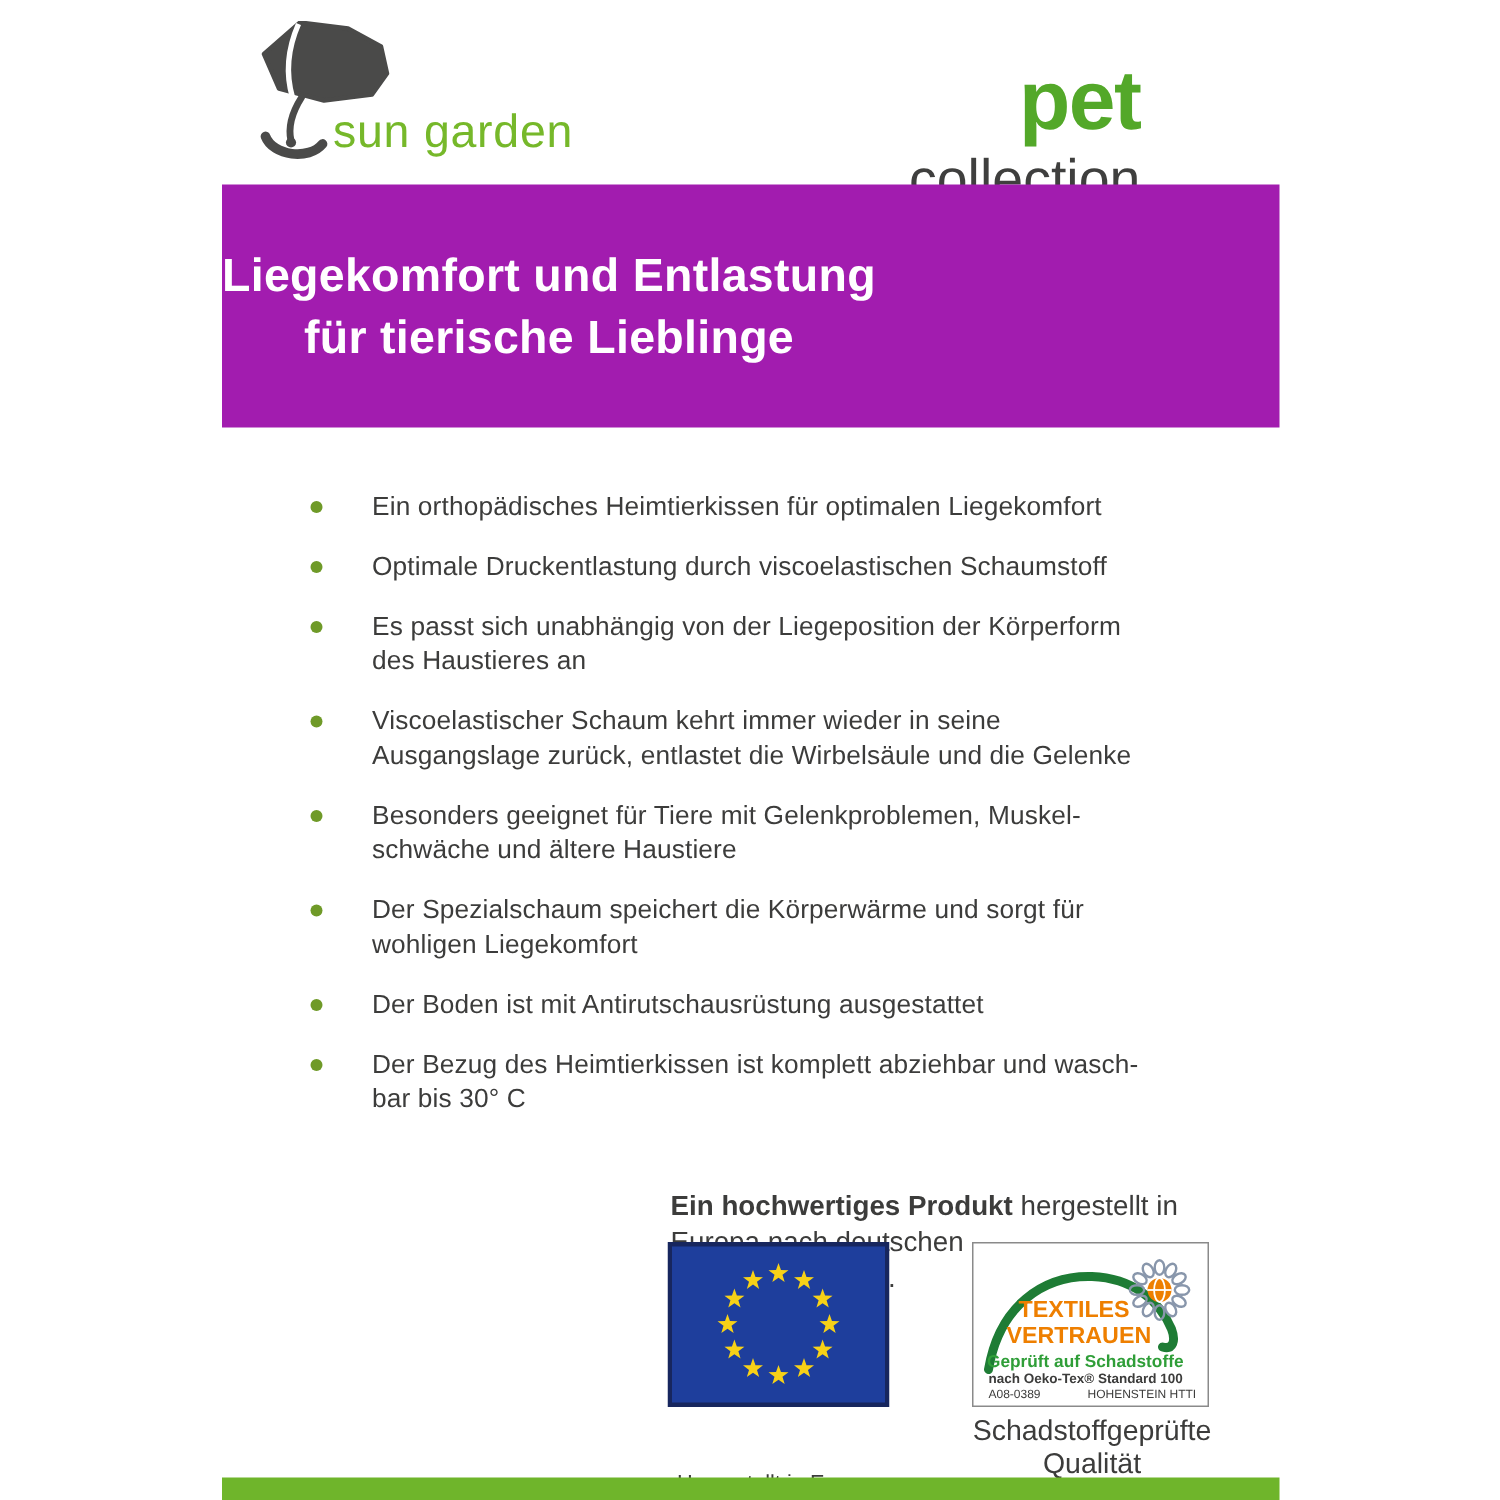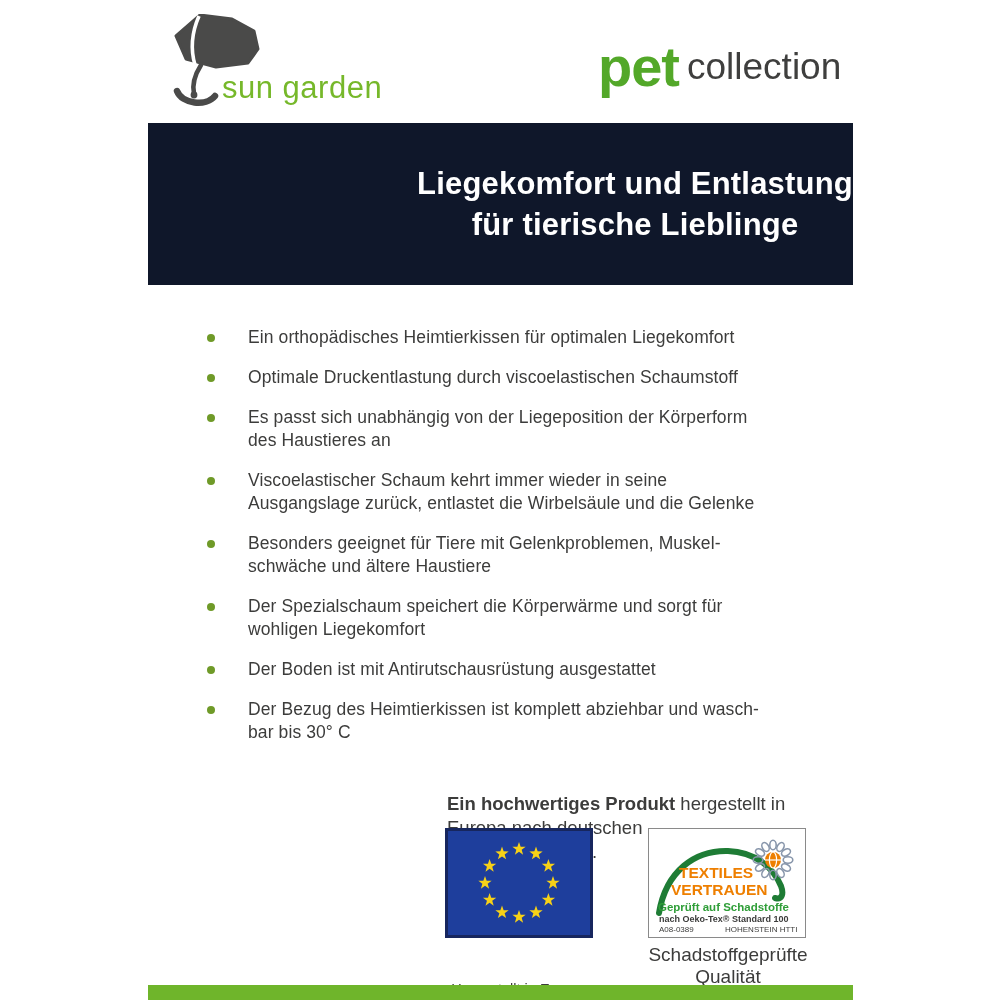--- a/index.html
+++ b/index.html
@@ -7,28 +7,28 @@
     position:relative;width:1000px;height:1000px;background:#ffffff;
     font-family:"Liberation Sans",sans-serif;color:#3c3c3b;overflow:hidden;
   }
   
   .umbrella{position:absolute;left:168px;top:14px;width:104px;height:100px;}
   .brand-text{
     position:absolute;left:222px;top:70px;font-size:31px;color:#76b82a;
     letter-spacing:0.5px;
   }
   .petlogo{
-    position:absolute;left:598px;top:34px;display:flex;align-items:center;
+    position:absolute;left:598px;top:34px;display:flex;align-items:flex-end;flex-direction:column;
   }
   .petlogo .pet{font-size:56px;font-weight:800;color:#53a829;letter-spacing:-1px;}
   .petlogo .coll{font-size:37px;font-weight:400;color:#3f3f3e;margin-left:8px;letter-spacing:0px;}
   
   .banner{
     position:absolute;left:148px;top:123px;width:705px;height:162px;
-    background:#0f172a;display:flex;align-items:center;justify-content:flex-end;
+    background:#a21caf;display:flex;align-items:center;justify-content:flex-start;
   }
   .banner-title{
     color:#ffffff;font-size:31px;font-weight:700;line-height:41px;
     text-align:center;white-space:pre-line;letter-spacing:0.2px;
   }
   
   .features{position:absolute;left:207px;top:326px;width:625px;}
   .feat{display:flex;margin-bottom:17px;gap:21px;}
   .dot{
     flex:0 0 auto;width:8px;height:8px;border-radius:50%;

